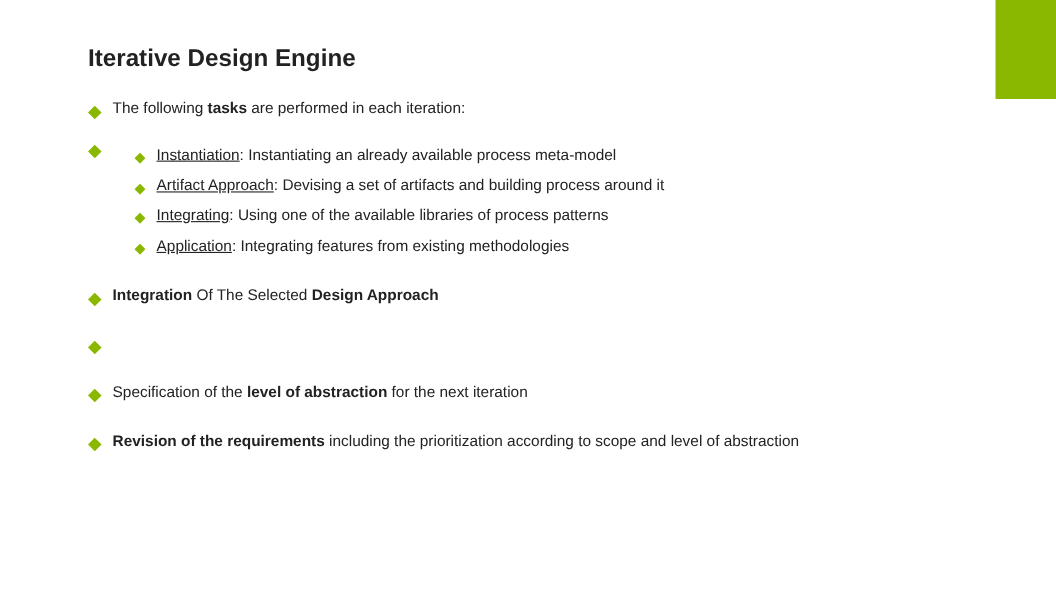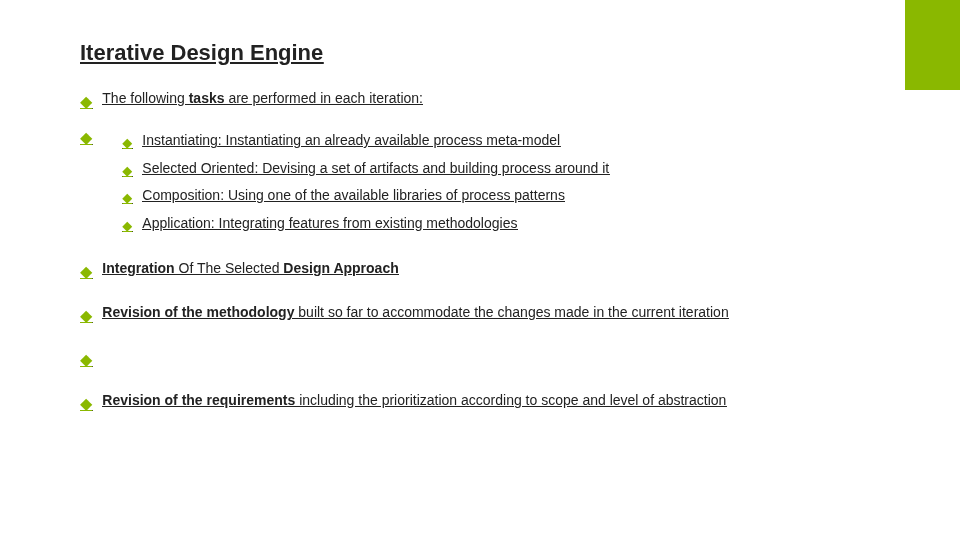--- a/index.html
+++ b/index.html
@@ -1,19 +1,18 @@
 <!DOCTYPE html>
 <html><head>
   <meta charset="utf-8">
   <style>
     * {
       margin: 0;
       padding: 0;
       box-sizing: border-box;
-      text-decoration: underline;
     }
 
     body {
       width: 960px;
       height: 540px;
       background: #ffffff;
       font-family: Arial, Helvetica, sans-serif;
       font-size: 14px;
       color: #222;
       overflow: hidden;
@@ -113,54 +112,54 @@
       </span>
     </li>
 
     <li class="bullet-item section-gap">
       <span class="bullet-icon">◆</span>
       <div class="bullet-text">
         
         <ul class="sub-list">
           <li class="sub-item">
             <span class="bullet-icon small">◆</span>
-            <span class="bullet-text"><u>Instantiating</u>: Instantiating an already available process meta-model</span>
+            <span class="bullet-text"><u>Instantiation</u>: Instantiating an already available process meta-model</span>
           </li>
           <li class="sub-item">
             <span class="bullet-icon small">◆</span>
-            <span class="bullet-text"><u>Selected Oriented</u>: Devising a set of artifacts and building process around it</span>
+            <span class="bullet-text"><u>Artifact Approach</u>: Devising a set of artifacts and building process around it</span>
           </li>
           <li class="sub-item">
             <span class="bullet-icon small">◆</span>
-            <span class="bullet-text"><u>Composition</u>: Using one of the available libraries of process patterns</span>
+            <span class="bullet-text"><u>Integrating</u>: Using one of the available libraries of process patterns</span>
           </li>
           <li class="sub-item">
             <span class="bullet-icon small">◆</span>
             <span class="bullet-text"><u>Application</u>: Integrating features from existing methodologies</span>
           </li>
         </ul>
       </div>
     </li>
 
     <li class="bullet-item section-gap">
       <span class="bullet-icon">◆</span>
       <span class="bullet-text">
         <strong>Integration</strong> Of The Selected <strong>Design Approach</strong>
       </span>
     </li>
 
     <li class="bullet-item section-gap">
       <span class="bullet-icon">◆</span>
-      <span class="bullet-text">
-        <strong>Revision of the methodology</strong> built so far to accommodate the changes made in the current iteration
-      </span>
     </li>
 
     <li class="bullet-item section-gap">
       <span class="bullet-icon">◆</span>
+      <span class="bullet-text">
+        Specification of the <strong>level of abstraction</strong> for the next iteration
+      </span>
     </li>
 
     <li class="bullet-item section-gap">
       <span class="bullet-icon">◆</span>
       <span class="bullet-text">
         <strong>Revision of the requirements</strong> including the prioritization according to scope and level of abstraction
       </span>
     </li>
 
   </ul>

